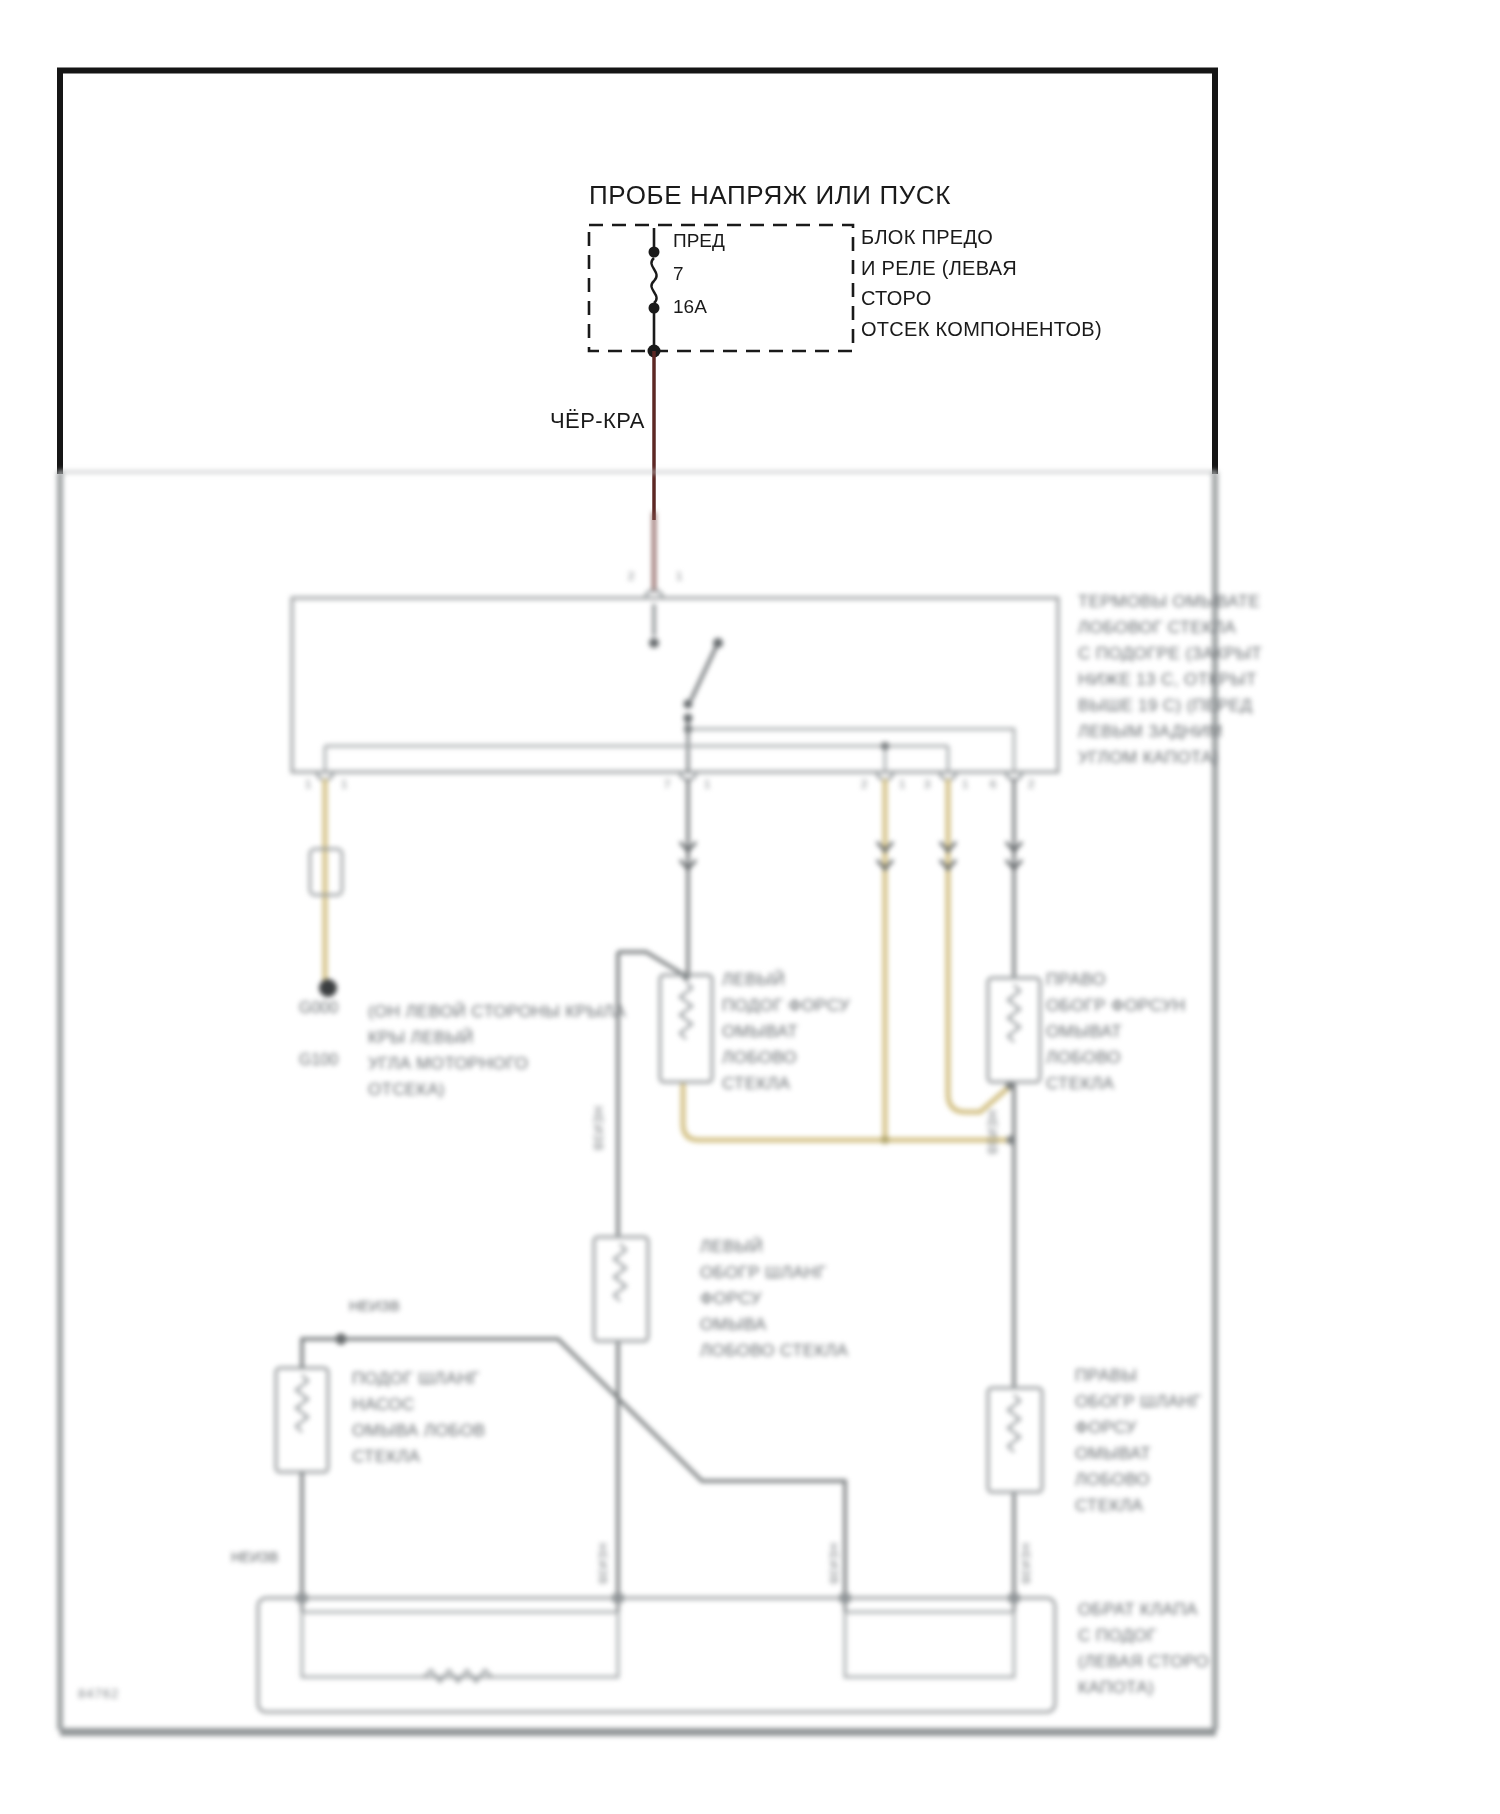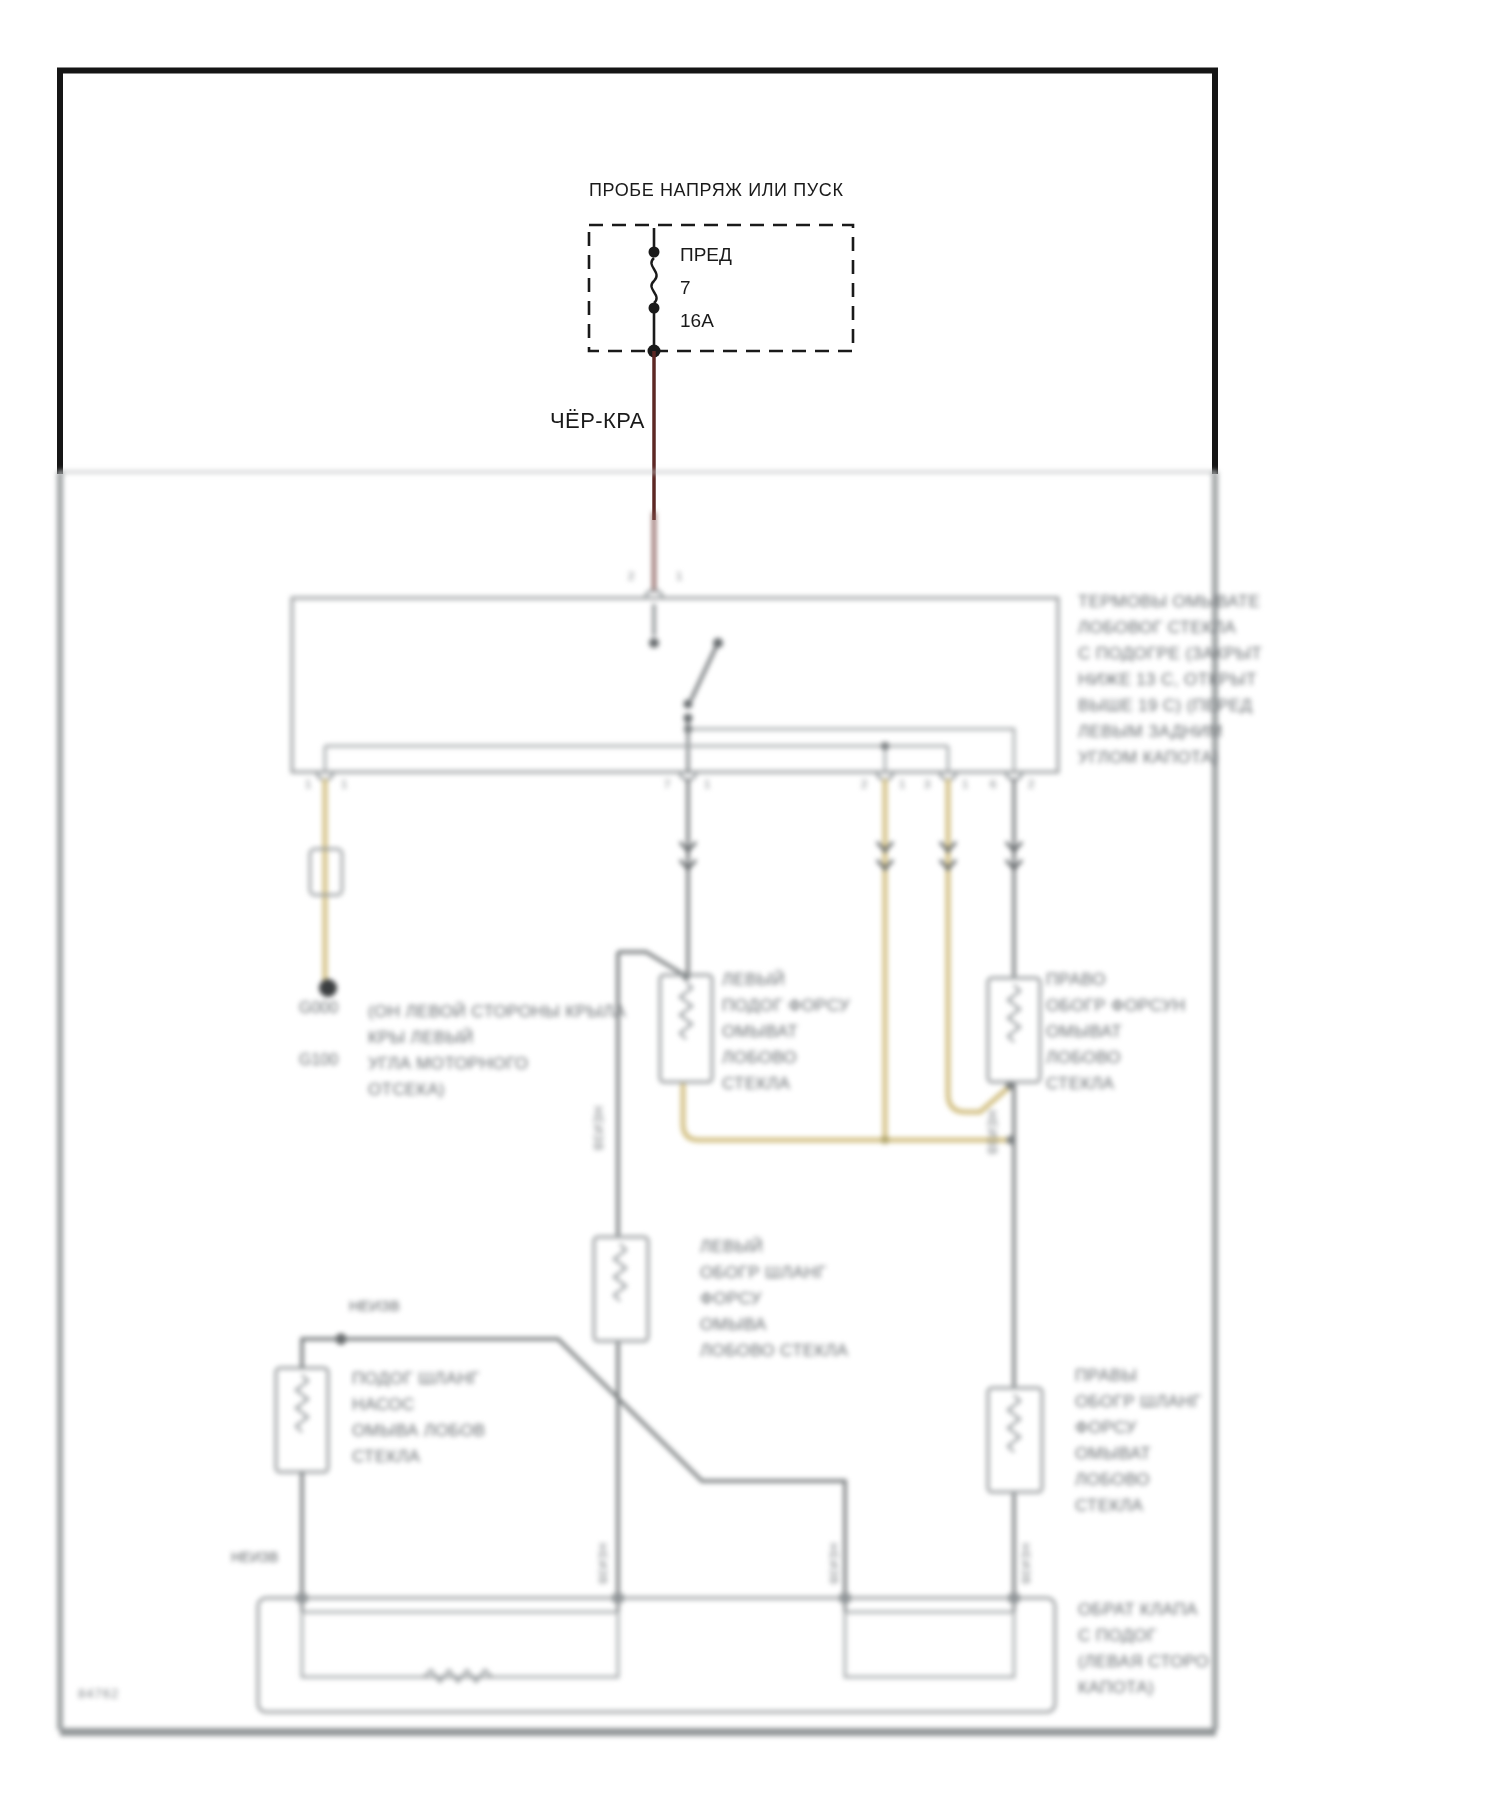--- a/index.html
+++ b/index.html
@@ -1,21 +1,21 @@
 <!DOCTYPE html>
 <html><head>
 <meta charset="utf-8">
 <style>
   html,body{margin:0;padding:0;background:#ffffff;}
   .stage{position:relative;width:1500px;height:1814px;background:#ffffff;overflow:hidden;
          font-family:"Liberation Sans","DejaVu Sans",sans-serif;}
   .abs{position:absolute;left:0;top:0;}
   .lbl{position:absolute;white-space:pre-line;}
   .crisp{color:#1a1a1a;}
-  .title{font-size:18px;letter-spacing:.6px;}
+  .title{font-size:26px;letter-spacing:.6px;}
   .relay{font-size:20px;line-height:30.5px;letter-spacing:.3px;}
   .fuse{font-size:19px;line-height:33px;}
   .wirecol{font-size:22px;letter-spacing:.4px;}
   
   .faded{position:absolute;left:0;top:0;width:1500px;height:1814px;
          filter:blur(2.6px) contrast(.88) brightness(1.03);}
   .flbl{font-size:17px;line-height:26px;color:#63686c;letter-spacing:.4px;}
   .g{font-size:16px;color:#63686c;}
   .sm{font-size:15px;color:#5d6266;}
   .xs{font-size:14px;color:#5d6266;}
@@ -40,23 +40,27 @@
     <circle cx="654" cy="252" r="5.5" fill="#1a1a1a"></circle>
     <path d="M654,258 C645,266 663,272 654,281 C645,289 663,295 654,303" stroke="#1a1a1a" stroke-width="2.4" fill="none"></path>
     <circle cx="654" cy="308" r="5.5" fill="#1a1a1a"></circle>
     <path d="M654,313 V345" stroke="#1a1a1a" stroke-width="2.6" fill="none"></path>
     <circle cx="654" cy="351" r="6.5" fill="#1a1a1a"></circle>
 
     <path d="M654,351 V520" stroke="#5d2824" stroke-width="3.5" fill="none"></path>
   </svg>
 
   <div class="lbl crisp title" style="left:589px;top:180px;">ПРОБЕ НАПРЯЖ ИЛИ ПУСК</div>
-  <div class="lbl crisp fuse" style="left:673px;top:238px;margin-left:7px;">ПРЕД
+  <div class="lbl crisp fuse" style="left:673px;top:224px;">ПРЕД
 7
 16А</div>
+  <div class="lbl crisp relay" style="left:861px;top:222px;">БЛОК ПРЕДО
+И РЕЛЕ (ЛЕВАЯ
+СТОРО
+ОТСЕК КОМПОНЕНТОВ)</div>
   <div class="lbl crisp wirecol" style="left:550px;top:408px;">ЧЁР-КРА</div>
 
   <div class="faded">
 
     <svg class="abs" width="1500" height="1814" viewBox="0 0 1500 1814">
 
       <path d="M57,472 H1218" stroke="#c6c8c9" stroke-width="2.5" fill="none"></path>
       <path d="M60,472 V1730" stroke="#9ba0a2" stroke-width="6" fill="none"></path>
       <path d="M1215,472 V1730" stroke="#9ba0a2" stroke-width="6" fill="none"></path>
       <path d="M60,1732 H1216" stroke="#8f9496" stroke-width="8" fill="none"></path>

